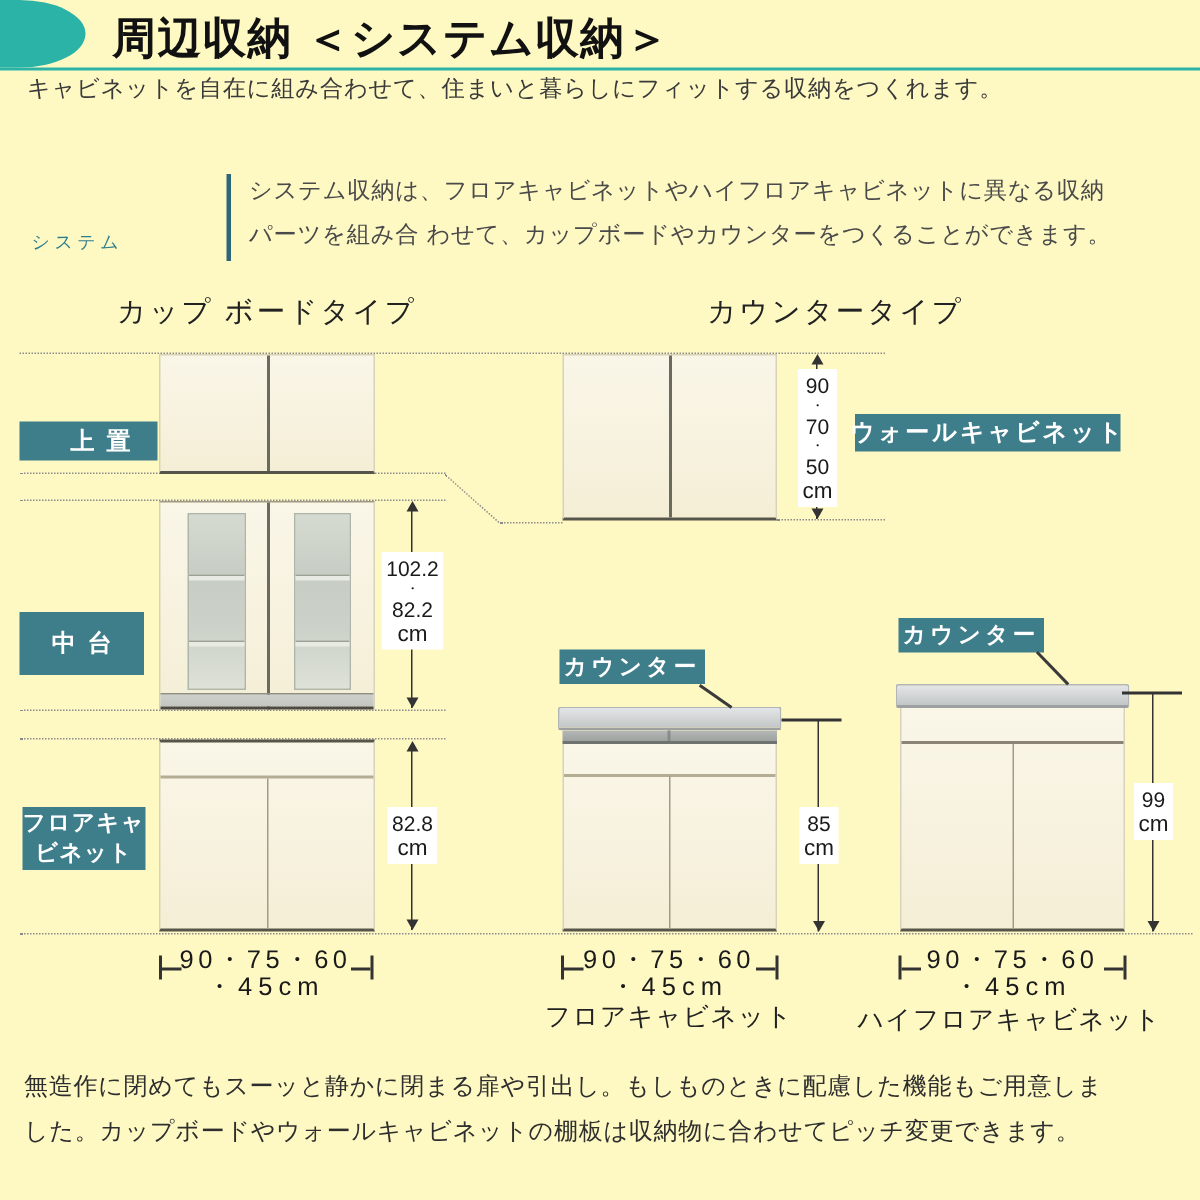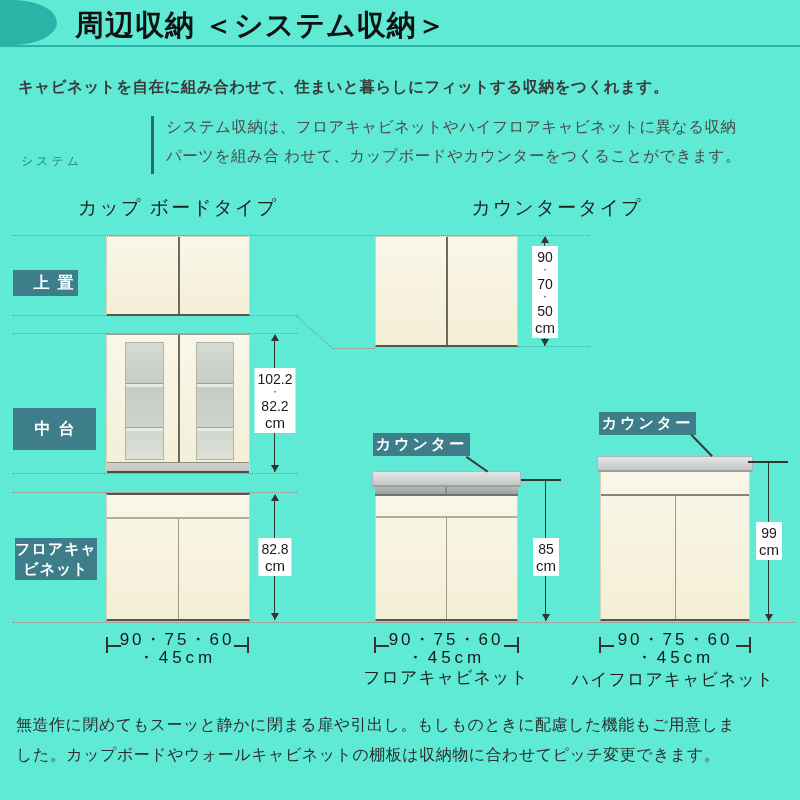--- a/index.html
+++ b/index.html
@@ -1,31 +1,31 @@
 <!DOCTYPE html>
 <html><head>
 <meta charset="utf-8">
 <style>
   * { margin:0; padding:0; box-sizing:border-box; }
   html,body { background:#fff; }
   .page {
     position:relative; width:800px; height:800px; margin:0 auto;
-    background:#5eead4; overflow:hidden;
+    background:#fef9c3; overflow:hidden;
     font-family:"Liberation Sans","DejaVu Sans",sans-serif;
     color:#222;
   }
   .abs { position:absolute; }
 
   
   .hdr-shape { left:0; top:0; width:57px; height:45px; background:#2bb3a8;
                border-radius:0 45px 45px 0 / 0 23px 23px 0; }
   .hdr-title { left:75px; top:6px; font-size:29px; font-weight:bold; color:#111;
                letter-spacing:1px; white-space:nowrap; }
   .hdr-rule  { left:0; top:45px; width:800px; height:2px; background:#2bb3a8; }
-  .intro     { left:18px; top:77px; font-size:15.5px; color:#3a3a3a; letter-spacing:.5px; white-space:nowrap;font-weight:bold; }
+  .intro     { left:18px; top:49px; font-size:15.5px; color:#3a3a3a; letter-spacing:.5px; white-space:nowrap; }
 
   
   .sys-logo  { left:15px; top:105px; font-size:43px; color:#2e7e8e; letter-spacing:-1px; }
   .sys-sub   { left:21px; top:153px; font-size:12px; color:#2e7e8e; letter-spacing:3px; }
   .sys-div   { left:151px; top:116px; width:3px; height:58px; background:#2e6579; }
   .sys-desc  { font-size:15.5px; color:#4a4a4a; letter-spacing:.5px; white-space:nowrap; }
 
   
   .diag-title { font-size:19px; color:#222; letter-spacing:2px; white-space:nowrap; }
 
@@ -144,23 +144,24 @@
     <div class="inner-hline" style="left:0; right:0; top:20px;"></div>
     <div class="door-divider-v" style="left:70px; top:21px; bottom:0; width:1px; background:#a29b88;"></div>
   </div>
 
   <div class="abs counter-slab" style="left:597px; top:456px; width:156px; height:16px;"></div>
   <div class="abs cab cab-dark-bottom" style="left:600px; top:472px; width:150px; height:149px; border-top:none;">
     <div class="inner-hline" style="left:0; right:0; top:22px; background:#8a8376;"></div>
     <div class="door-divider-v" style="left:74px; top:24px; bottom:0; width:1px; background:#a29b88;"></div>
   </div>
 
-  <div class="abs teal-label" style="left:13px; top:270px; width:65px; height:26px; font-size:16px; letter-spacing:8px; padding-left:24px;">上置</div>
+  <div class="abs teal-label" style="left:13px; top:281px; width:92px; height:26px; font-size:16px; letter-spacing:8px; padding-left:24px;">上置</div>
   <div class="abs teal-label" style="left:13px; top:408px; width:83px; height:42px; font-size:16px; letter-spacing:8px; padding-left:8px;">中台</div>
   <div class="abs teal-label" style="left:15px; top:538px; width:82px; height:42px; font-size:15px; line-height:20px; letter-spacing:1px; white-space:normal; text-align:center;">フロアキャビネット</div>
+  <div class="abs teal-label" style="left:570px; top:276px; width:177px; height:25px; font-size:16px; letter-spacing:2px;">ウォールキャビネット</div>
   <div class="abs teal-label" style="left:373px; top:433px; width:97px; height:23px; font-size:15px; letter-spacing:3px;">カウンター</div>
   <div class="abs teal-label" style="left:599px; top:412px; width:97px; height:23px; font-size:15px; letter-spacing:3px;">カウンター</div>
 
   <div class="abs connector" style="left:467px; top:456px; width:26px; transform:rotate(35deg);"></div>
   <div class="abs connector" style="left:692px; top:434px; width:30px; transform:rotate(46deg);"></div>
 
   <div class="abs vline" style="left:543.5px; top:238px; height:108px;"></div>
   <div class="abs arrow-up" style="left:540.5px; top:236px;"></div>
   <div class="abs arrow-down" style="left:540.5px; top:339px;"></div>
   <div class="abs dim-text" style="left:545px; top:246px;">

